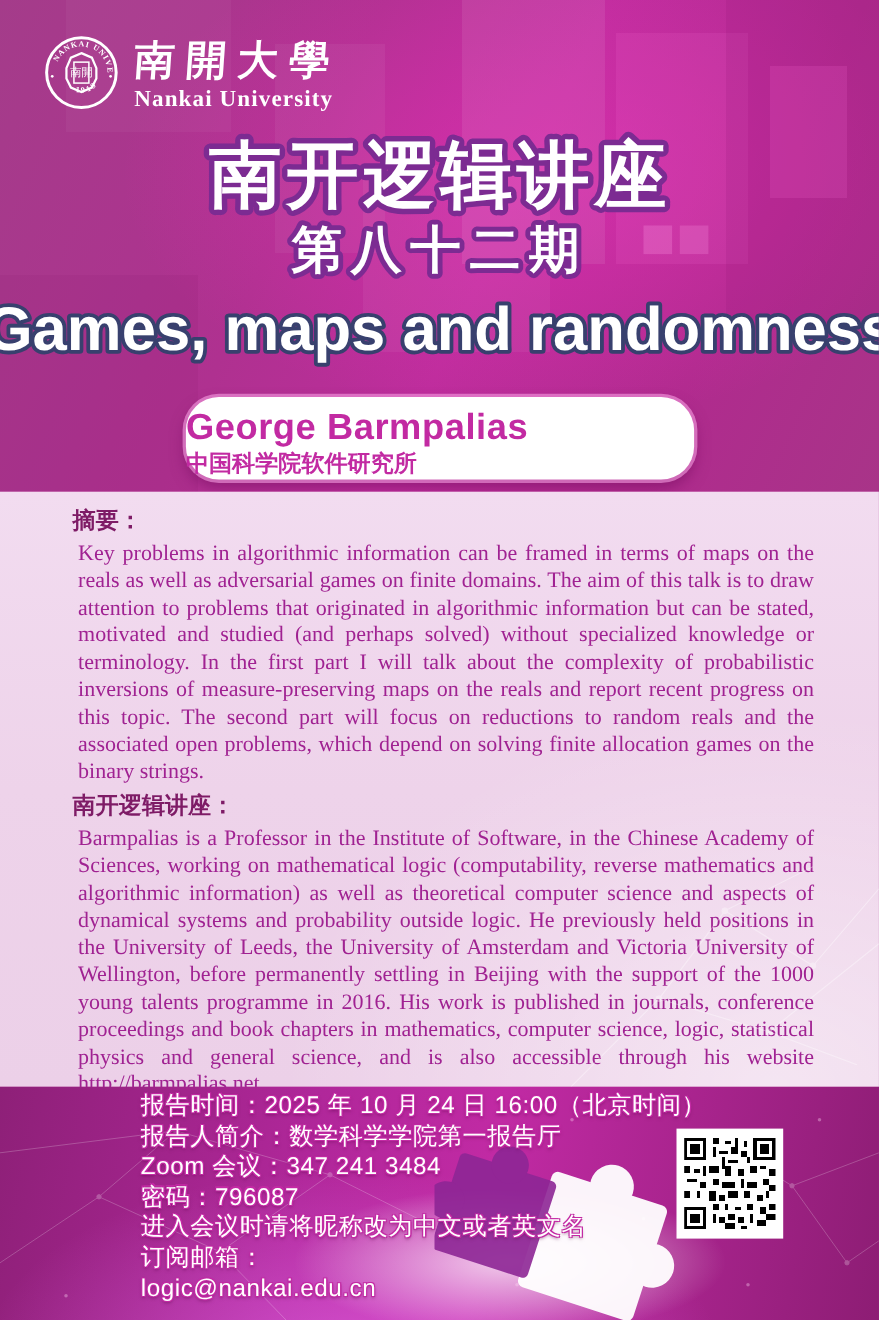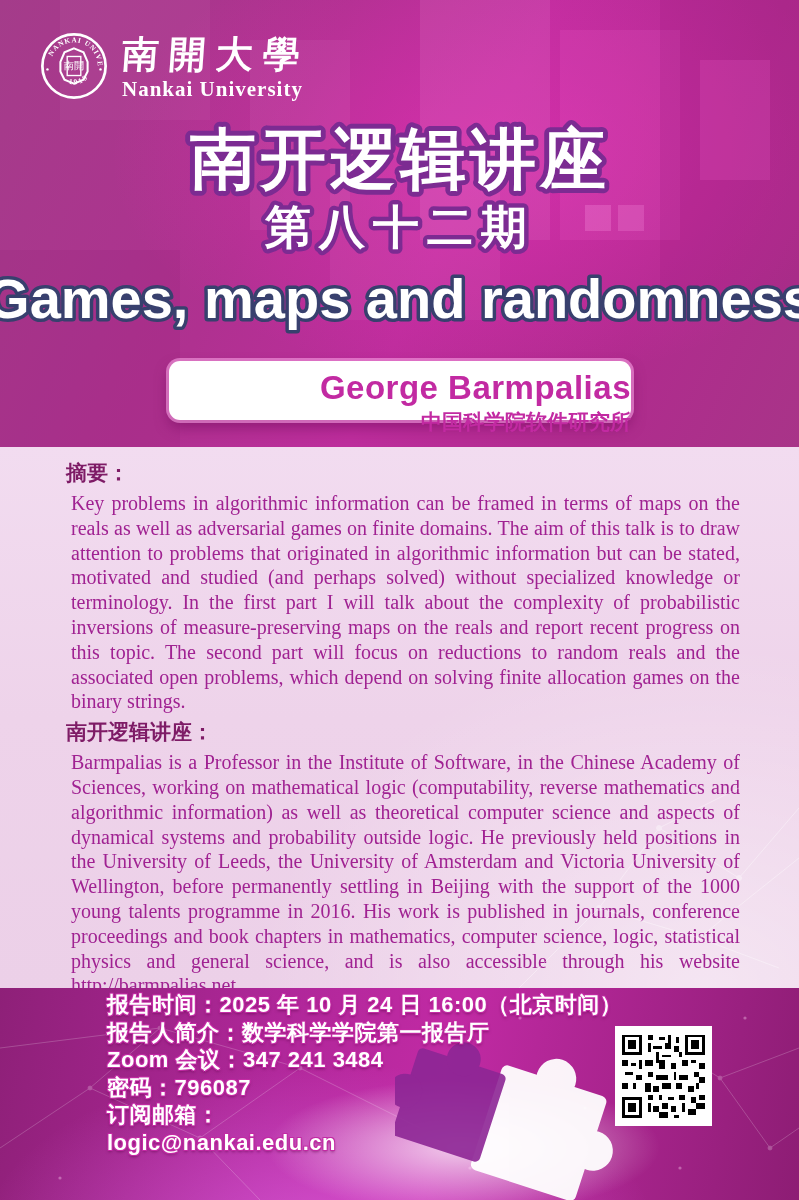--- a/index.html
+++ b/index.html
@@ -43,24 +43,24 @@
   .title-svg{position:absolute;left:0;top:0;width:799px;height:447px;}
   .t-cn{
     font-family:"Liberation Sans",sans-serif;font-weight:bold;
     fill:#ffffff;stroke:#7c2b92;paint-order:stroke;stroke-linejoin:round;
   }
   .t-en{
     font-family:"Liberation Sans",sans-serif;font-weight:bold;
     fill:#ffffff;stroke:#38406e;paint-order:stroke;stroke-linejoin:round;
   }
   .badge{
-    position:absolute;left:169px;top:361px;width:462px;height:59px;
-    background:#ffffff;border-radius:11px;
+    position:absolute;left:169px;top:361px;width:462px;height:75px;
+    background:#ffffff;border-radius:30px;
     box-shadow:0 0 0 3px rgba(255,170,235,.55), 0 7px 14px rgba(110,10,90,.55);
-    text-align:right;color:#c22aa2;
+    text-align:left;color:#c22aa2;
   }
   .badge .name{font-size:33px;font-weight:bold;line-height:40px;margin-top:7px;letter-spacing:.5px;}
   .badge .affil{font-size:21px;font-weight:bold;line-height:27px;}
 
   
   .mid{
     position:absolute;left:0;top:447px;width:799px;height:541px;
     background:
       radial-gradient(ellipse at 88% 100%, rgba(255,255,255,.45) 0%, rgba(255,255,255,0) 45%),
       linear-gradient(180deg,#f2dcf0 0%,#eed3ea 50%,#ecd0e8 100%);
@@ -85,22 +85,22 @@
     position:absolute;left:0;top:988px;width:799px;height:212px;
     background:
       radial-gradient(ellipse at 58% 75%, rgba(255,255,255,.75) 0%, rgba(255,255,255,0) 30%),
       radial-gradient(ellipse at 40% 120%, rgba(240,120,255,.5) 0%, rgba(240,120,255,0) 50%),
       linear-gradient(100deg,#8e2078 0%,#b0279a 35%,#c12aa4 55%,#8d1d74 100%);
     overflow:hidden;
   }
   .plexus{position:absolute;left:0;top:0;width:799px;height:212px;opacity:.45;}
   .puzzle{position:absolute;}
   .info{
-    position:absolute;left:107px;top:3px;list-style:none;margin:0;padding:0;
-    color:#fff;font-weight:bold;font-size:22px;line-height:27.6px;
+    position:absolute;left:128px;top:3px;list-style:none;margin:0;padding:0;
+    color:#fff;font-weight:normal;font-size:22px;line-height:27.6px;
     text-shadow:
       -1px -1px 0 #c32aa4, 1px -1px 0 #c32aa4,
       -1px  1px 0 #c32aa4, 1px  1px 0 #c32aa4,
        0 2px 3px rgba(90,0,70,.6);
     letter-spacing:.5px;
   }
   .qr-box{
     position:absolute;left:615px;top:38px;width:97px;height:100px;
     background:#fff;box-sizing:border-box;padding:7px;
   }
@@ -212,20 +212,21 @@
           <circle cx="10" cy="116" r="17"></circle>
         </g>
       </g>
     </svg>
 
     <ul class="info">
       <li>报告时间：2025 年 10 月 24 日 16:00（北京时间）</li>
       <li>报告人简介：数学科学学院第一报告厅</li>
       <li>Zoom 会议：347 241 3484</li>
       <li>密码：796087</li>
+      <li>进入会议时请将昵称改为中文或者英文名</li>
       <li>订阅邮箱：</li>
       <li>logic@nankai.edu.cn</li>
     </ul>
 
     <div class="qr-box">
       <svg viewBox="0 0 29 29" shape-rendering="crispEdges">
         <rect width="29" height="29" fill="#fff"></rect>
         <g fill="#000">
           <rect x="0" y="0" width="7" height="7"></rect>
             <rect x="1" y="1" width="5" height="5" fill="#fff"></rect>

